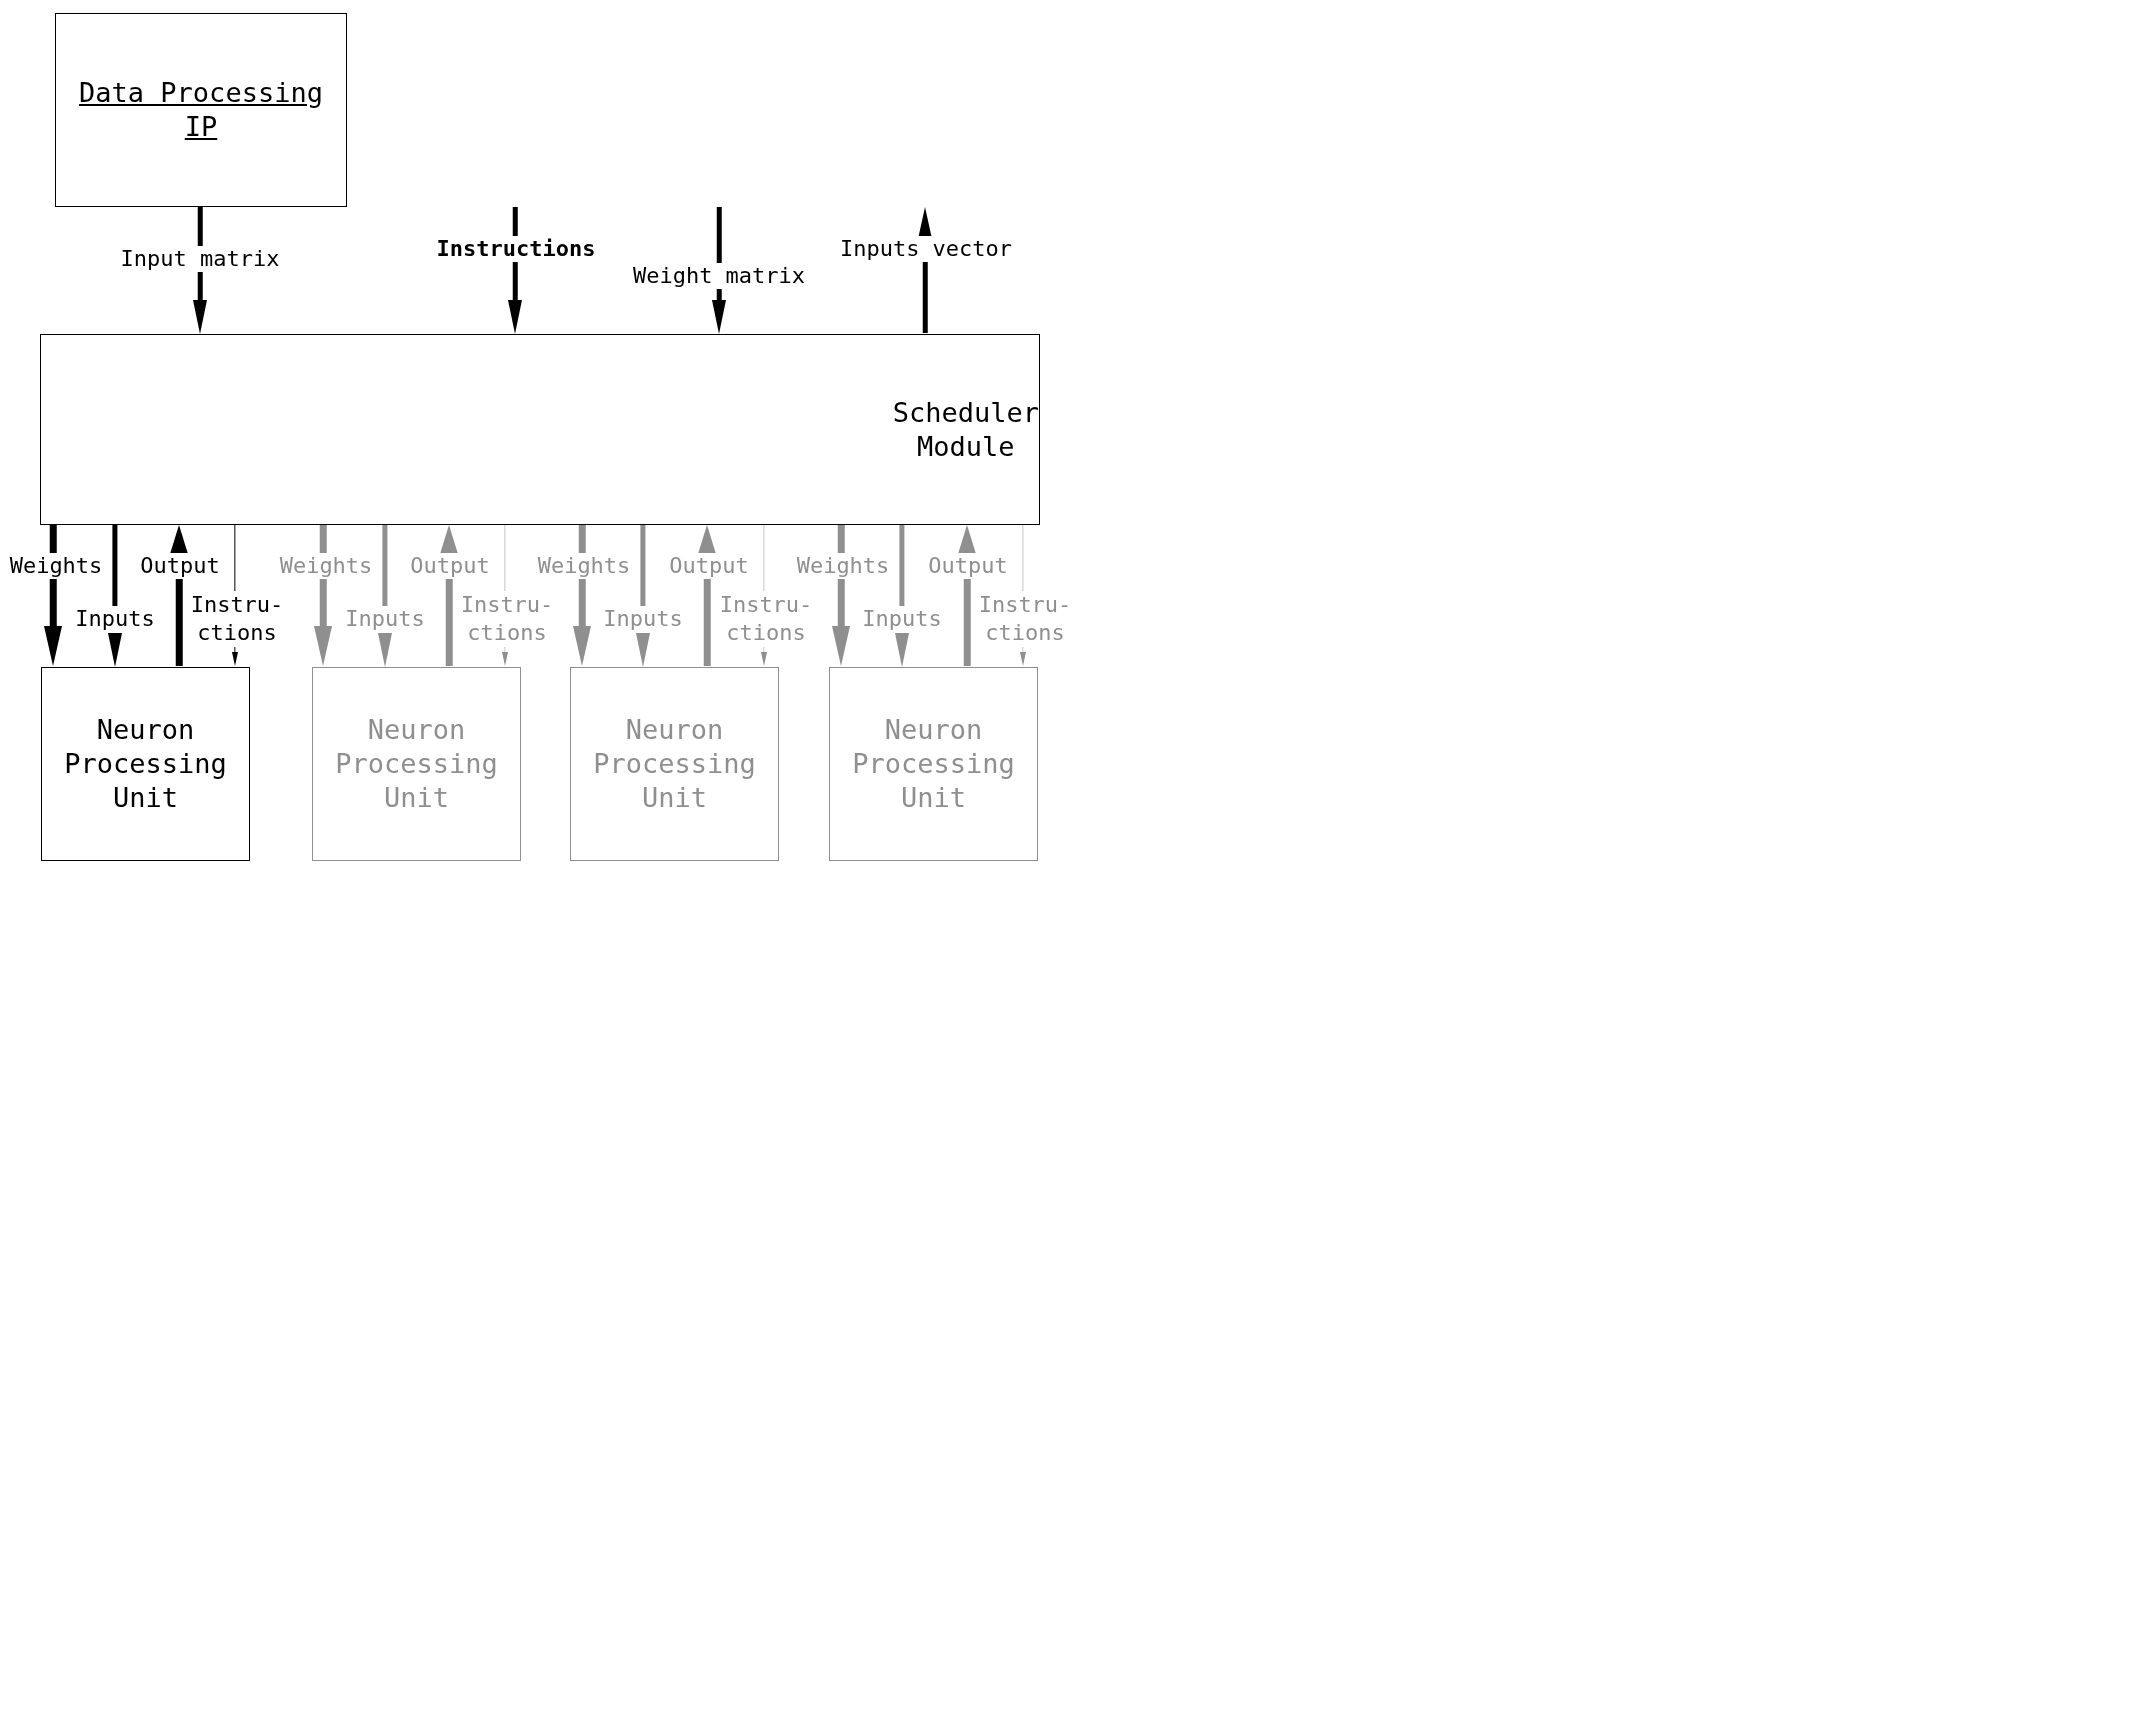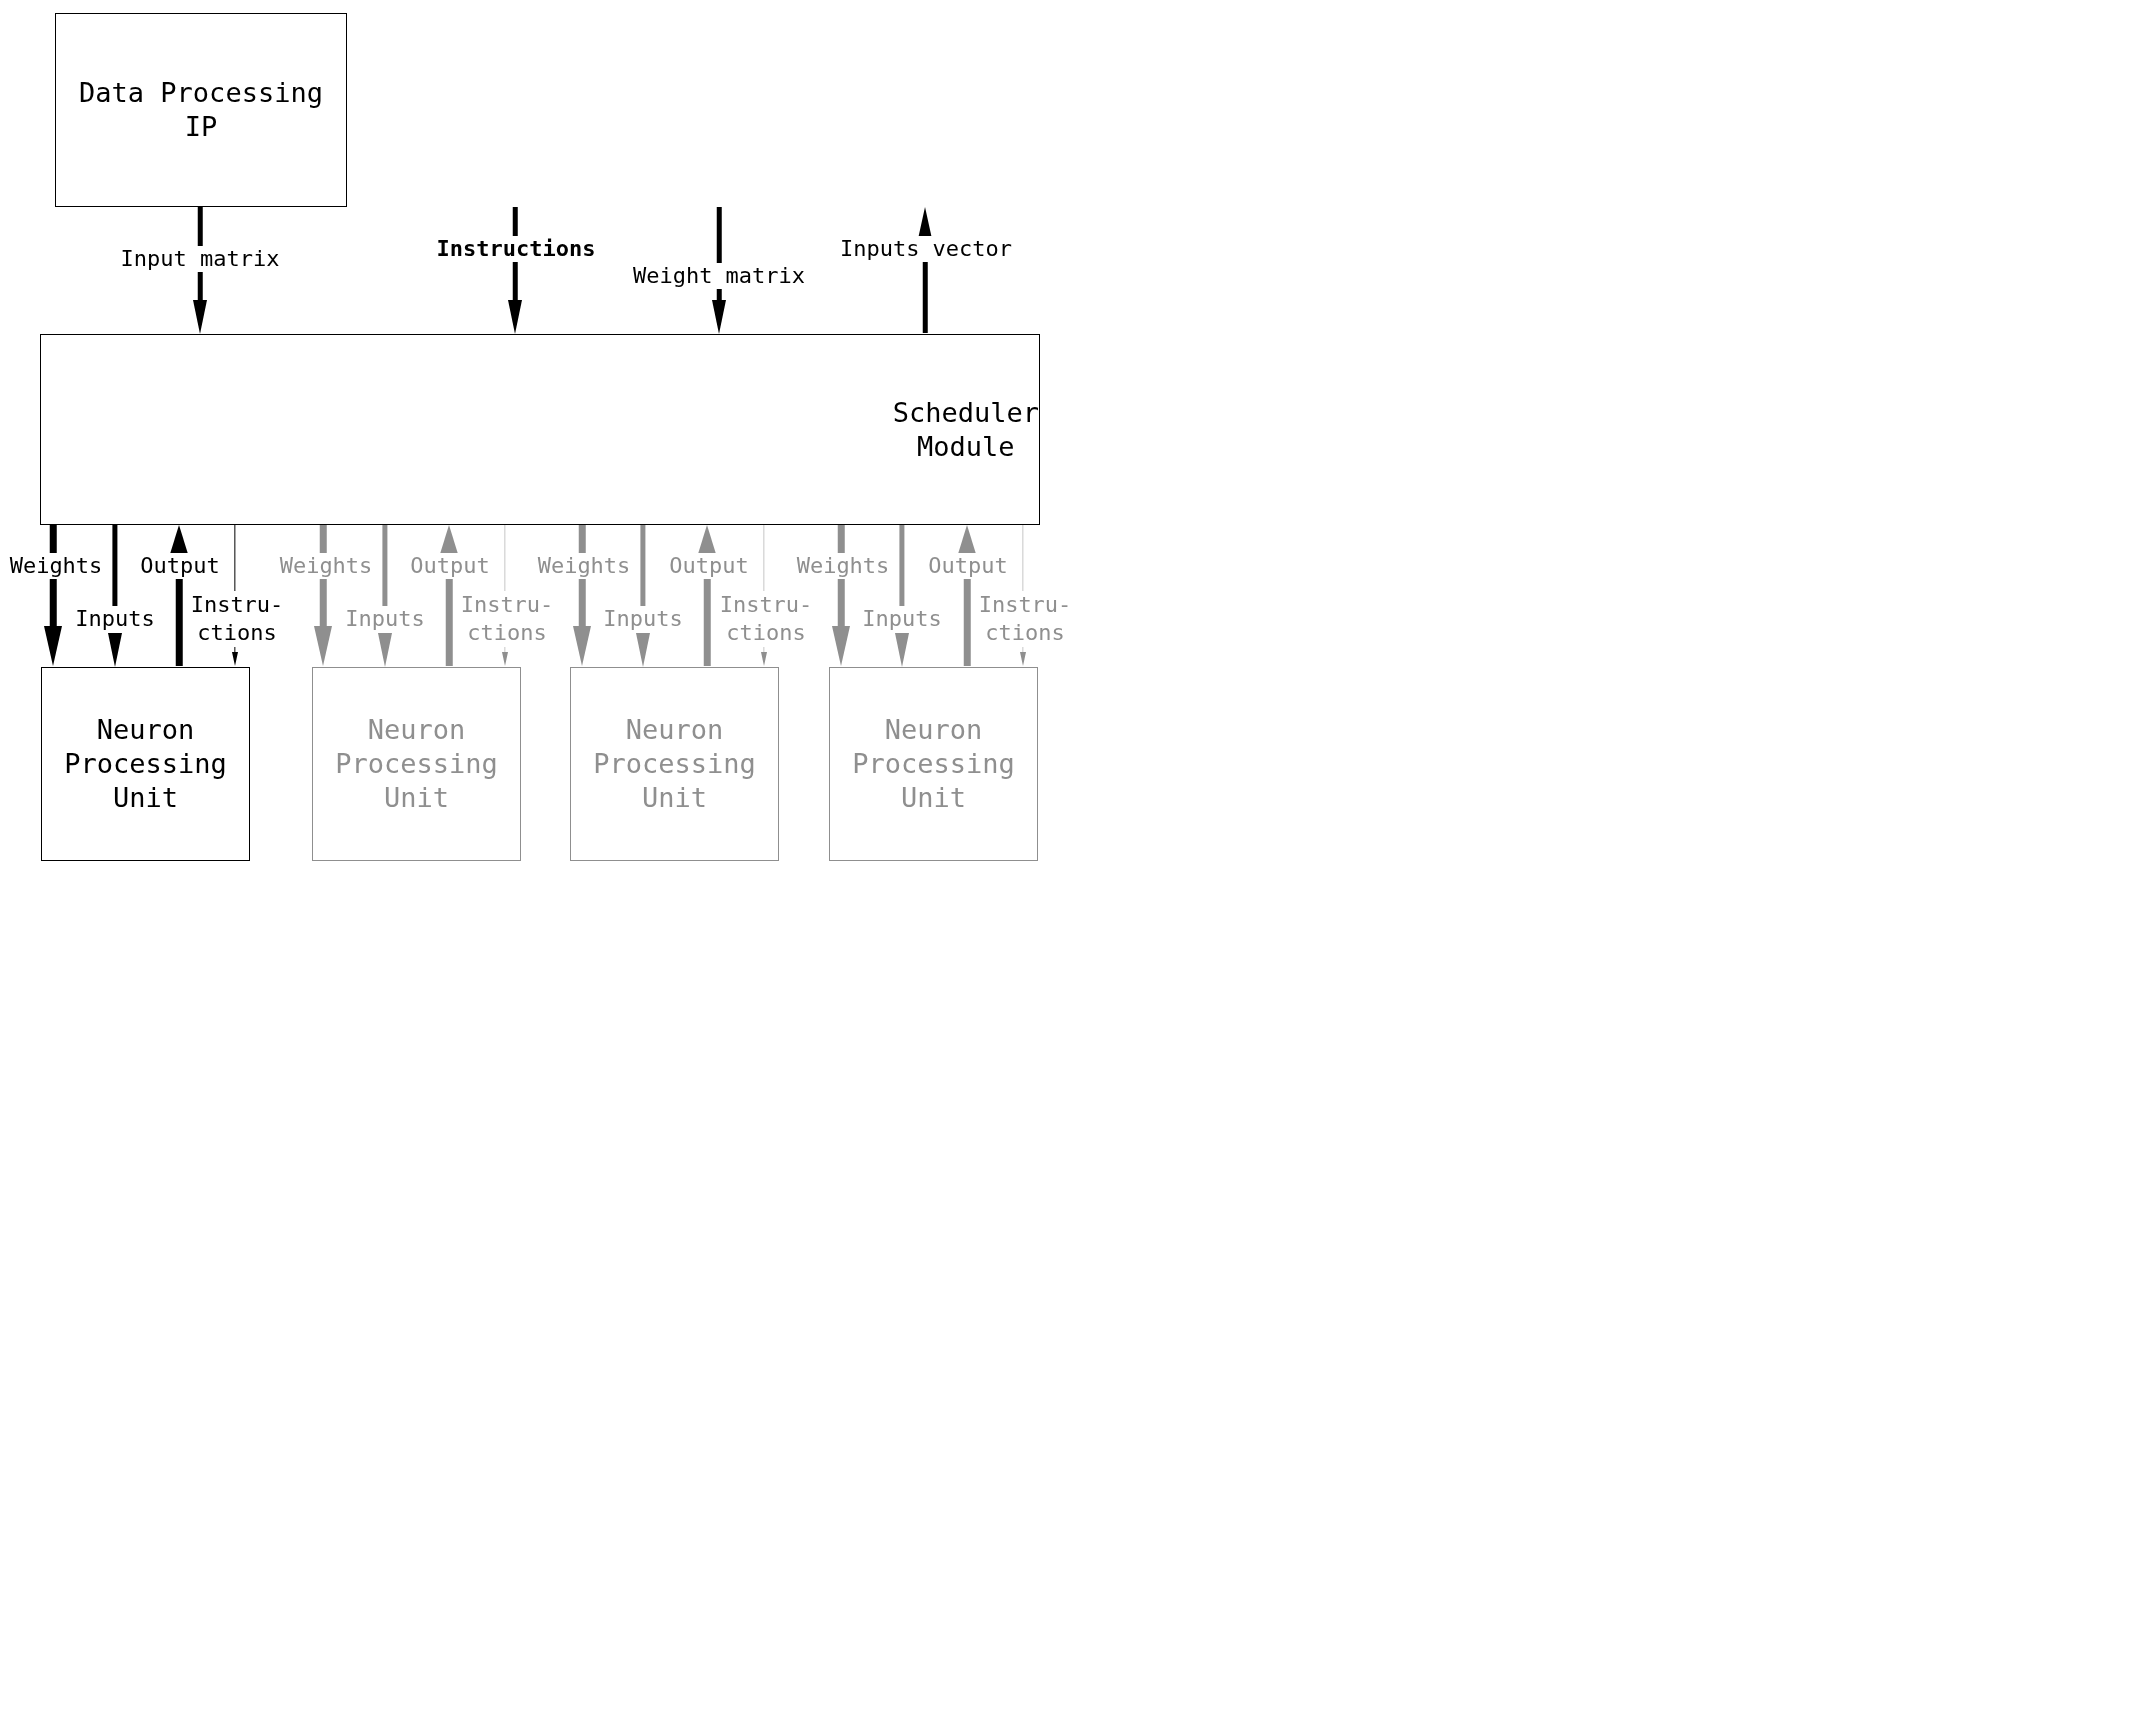--- a/index.html
+++ b/index.html
@@ -64,21 +64,21 @@
   }
   .chip.two{text-align:center;line-height:28px;}
   .flow-ink{--c:var(--ink);}
   .flow-dim{--c:var(--dim);}
 </style>
 </head>
 <body>
 
 <div id="canvas">
 
-  <div class="box" style="left:55px;top:13px;width:292px;height:194px;">
+  <div class="box" style="left:55px;top:13px;width:292px;height:194px;text-decoration:underline;">
     <div>
       <div>Data Processing</div>
       <div>IP</div>
     </div>
   </div>
 
 
   <div class="flow-ink">
 
     <div class="shaft" style="left:200px;top:207px;width:4.5px;height:96px;"></div>

